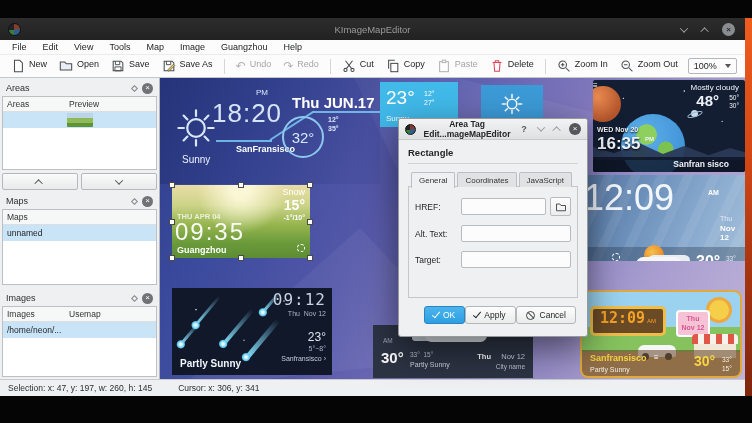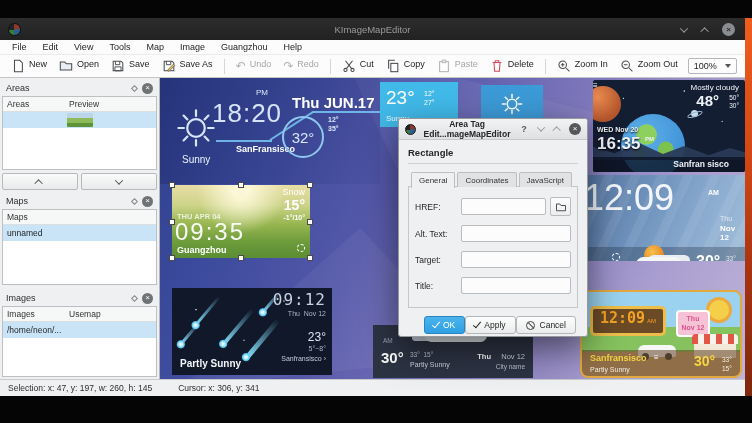--- a/index.html
+++ b/index.html
@@ -544,24 +544,20 @@
           </span>
         </div>
         <div class="frow">
           <label>Alt. Text:</label>
           <input value="" style="">
         </div>
         <div class="frow">
           <label>Target:</label>
           <input value="" style="">
         </div>
-        <div class="frow">
-          <label>Title:</label>
-          <input value="" style="">
-        </div>
       </div>
       <div class="dlg-buttons">
         <span class="btn primary">
           <span class="check"></span>
             <span>OK</span>
           </span>
         <span class="btn">
           <span class="check"></span>
             <span>Apply</span>
           </span>

